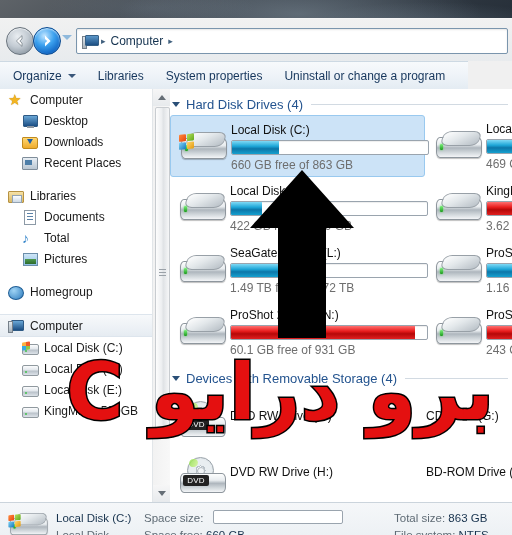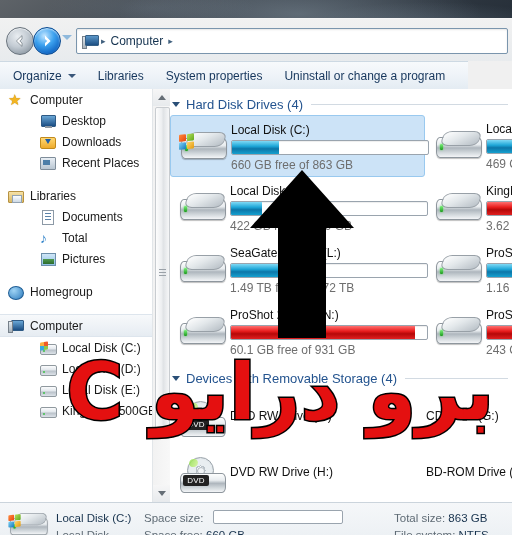--- a/index.html
+++ b/index.html
@@ -84,21 +84,21 @@
   #sidebar{
     position:absolute;left:0;top:0;width:152px;height:413px;
     background:#fff;overflow:hidden;
   }
   #sidebar .inner{position:absolute;left:0;top:0;width:152px;}
   .navitem{
     height:21px;display:flex;align-items:center;font-size:12px;color:#1a1a1a;
     padding-left:8px;white-space:nowrap;
   }
   .navitem.root{padding-left:8px;font-weight:normal;}
-  .navitem.child{padding-left:40px;}
+  .navitem.child{padding-left:22px;}
   .navitem.sel{
     background:linear-gradient(to bottom,#f7f9fb,#e6ecf2);
     border-top:1px solid #dde5ed;border-bottom:1px solid #dde5ed;
   }
   .navico{width:16px;height:16px;margin-right:6px;flex:0 0 16px;position:relative;}
   .gap{height:12px;}
   
   .i-star{color:#f3b521;font-size:15px;line-height:16px;text-align:center;
           text-shadow:0 0 1px #a3720a;}
   .i-desk{position:absolute;left:1px;top:2px;width:13px;height:10px;border-radius:1px;

